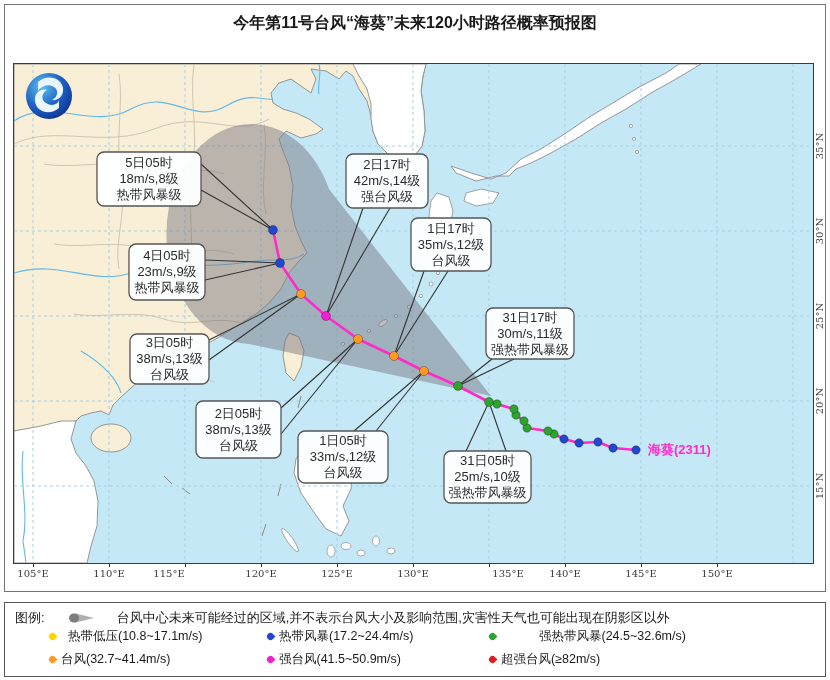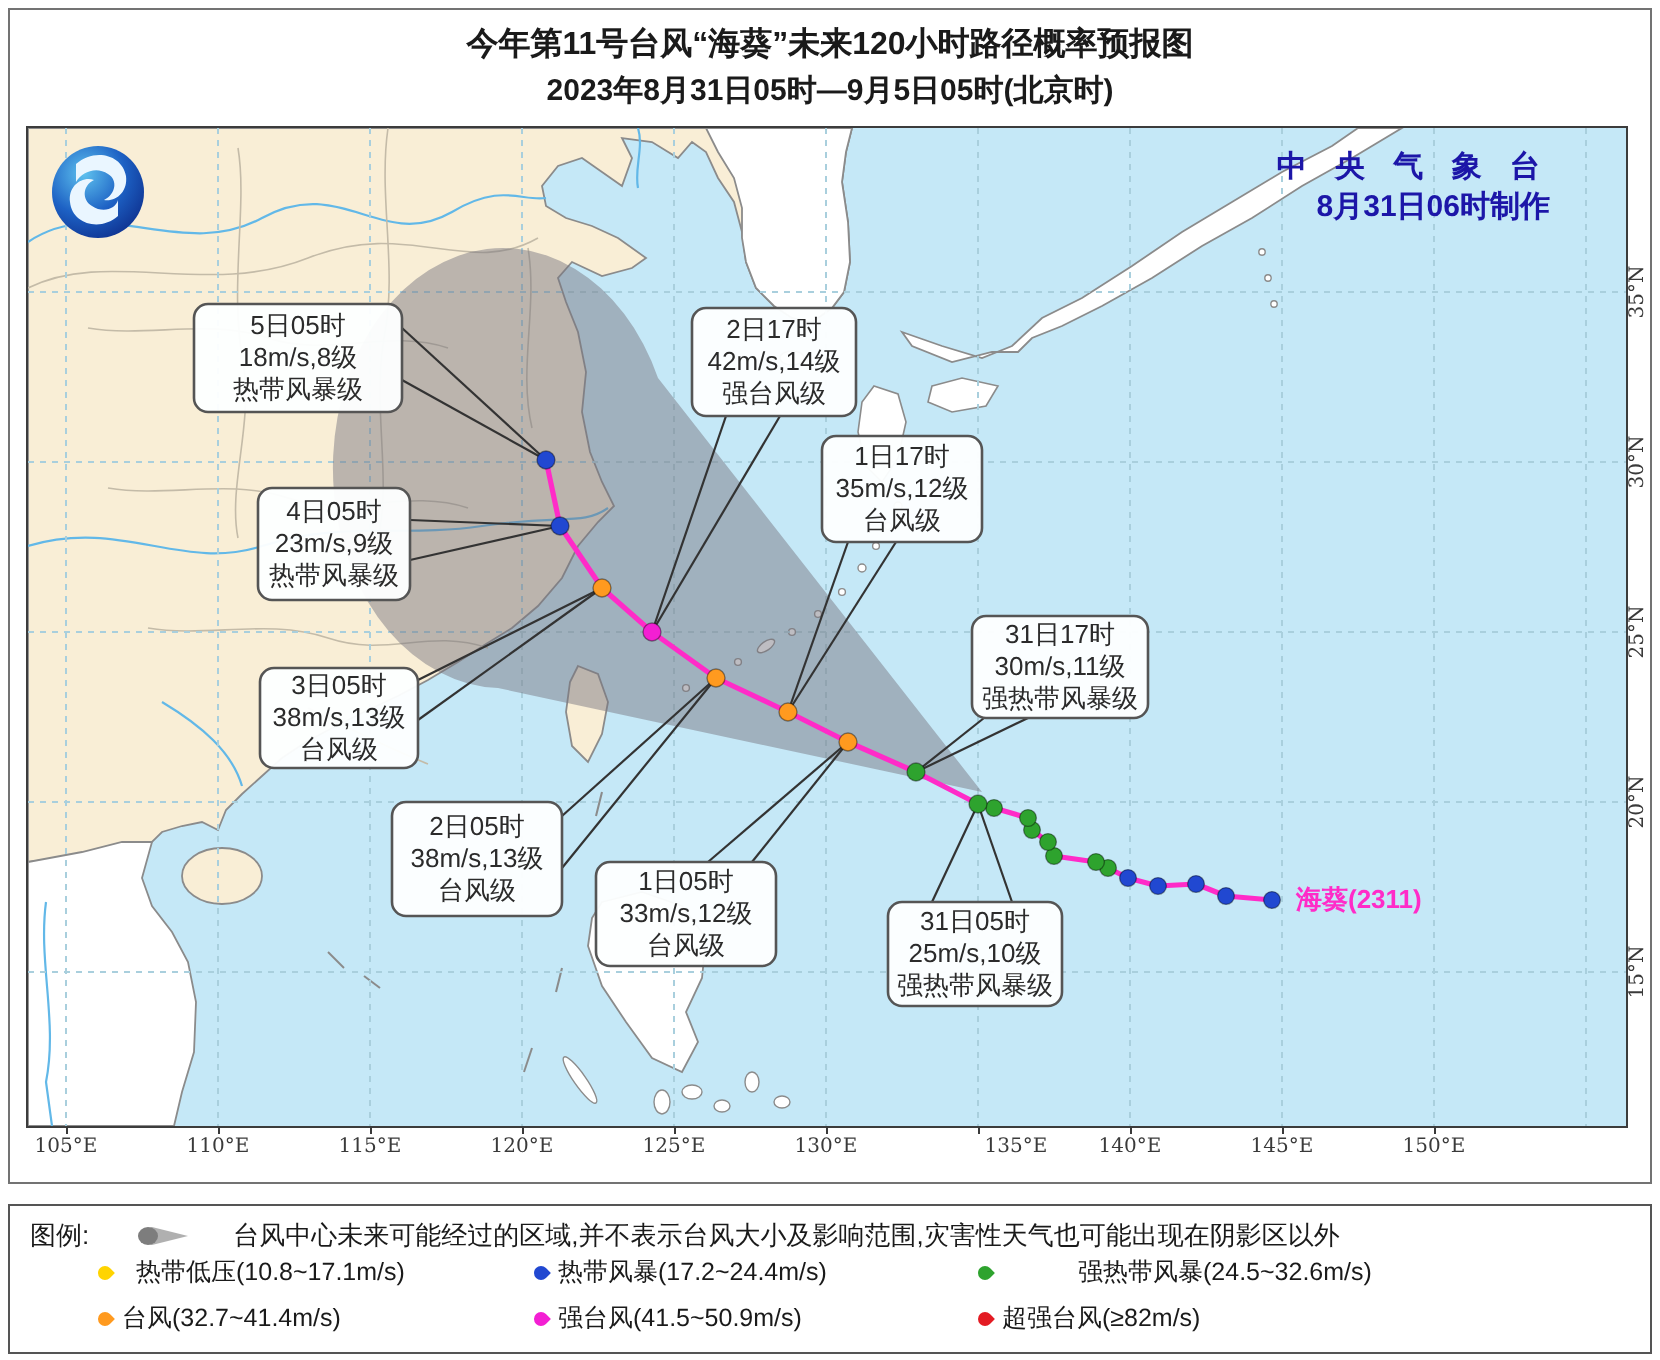--- a/index.html
+++ b/index.html
@@ -26,21 +26,20 @@
   .approval-number{position:absolute;left:10px;top:38px;font-size:13px;}
   svg text.callout-line{font-family:"Liberation Sans",sans-serif;}
 </style>
 </head>
 <body>
 
 <div class="figure">
   <div class="outer">
     <div class="titlebar">
       <div class="title-l1">今年第11号台风“海葵”未来120小时路径概率预报图</div>
-      <div class="title-l2">2023年8月31日05时—9月5日05时(北京时)</div>
     </div>
 
     <div class="map-panel">
       <svg id="map-svg" width="799" height="499" viewBox="0 0 799 499">
         <defs>
           <radialGradient id="lg" cx="35%" cy="30%" r="80%">
             <stop offset="0%" stop-color="#5ec1ee"></stop>
             <stop offset="55%" stop-color="#1d61c4"></stop>
             <stop offset="100%" stop-color="#0e2f8d"></stop>
           </radialGradient>
@@ -246,32 +245,28 @@
             <text x="634" y="390" font-size="13" font-weight="bold" fill="#ff2bc8" class="callout-line">海葵(2311)</text>
           </g>
 
         <g>
           <circle cx="35" cy="32" r="23" fill="url(#lg)"></circle>
           <path d="M24,18 C33,10 47,13 49,24 C50,32 44,37 38,36 C44,33 45,26 40,23 C34,19 27,22 24,27 Z" fill="#eaf6ff"></path>
           <path d="M45,44 C36,52 22,48 21,37 C20,29 27,24 33,26 C27,29 27,36 32,39 C38,43 44,40 45,36 Z" fill="#eaf6ff"></path>
         </g>
       </svg>
 
-      <div class="agency">
-        <div class="agency-l1">中 央 气 象 台</div>
-        <div class="agency-l2">8月31日06时制作</div>
-      </div>
     </div>
 
     <div id="lon-axis" class="axisx">
         <span style="left: 28px; top: 563px;">105°E</span>
         <div class="tickx" style="left: 28px; top: 558px;"></div>
         <span style="left: 104px; top: 563px;">110°E</span>
         <div class="tickx" style="left: 104px; top: 558px;"></div>
-        <span style="left: 180px; top: 563px;">115°E</span>
+        <span style="left: 164px; top: 563px;">115°E</span>
         <div class="tickx" style="left: 180px; top: 558px;"></div>
         <span style="left: 256px; top: 563px;">120°E</span>
         <div class="tickx" style="left: 256px; top: 558px;"></div>
         <span style="left: 332px; top: 563px;">125°E</span>
         <div class="tickx" style="left: 332px; top: 558px;"></div>
         <span style="left: 408px; top: 563px;">130°E</span>
         <div class="tickx" style="left: 408px; top: 558px;"></div>
         <span style="left: 484px; top: 563px; margin-left: 19px;">135°E</span>
         <div class="tickx" style="left: 484px; top: 558px;"></div>
         <span style="left: 560px; top: 563px;">140°E</span>

